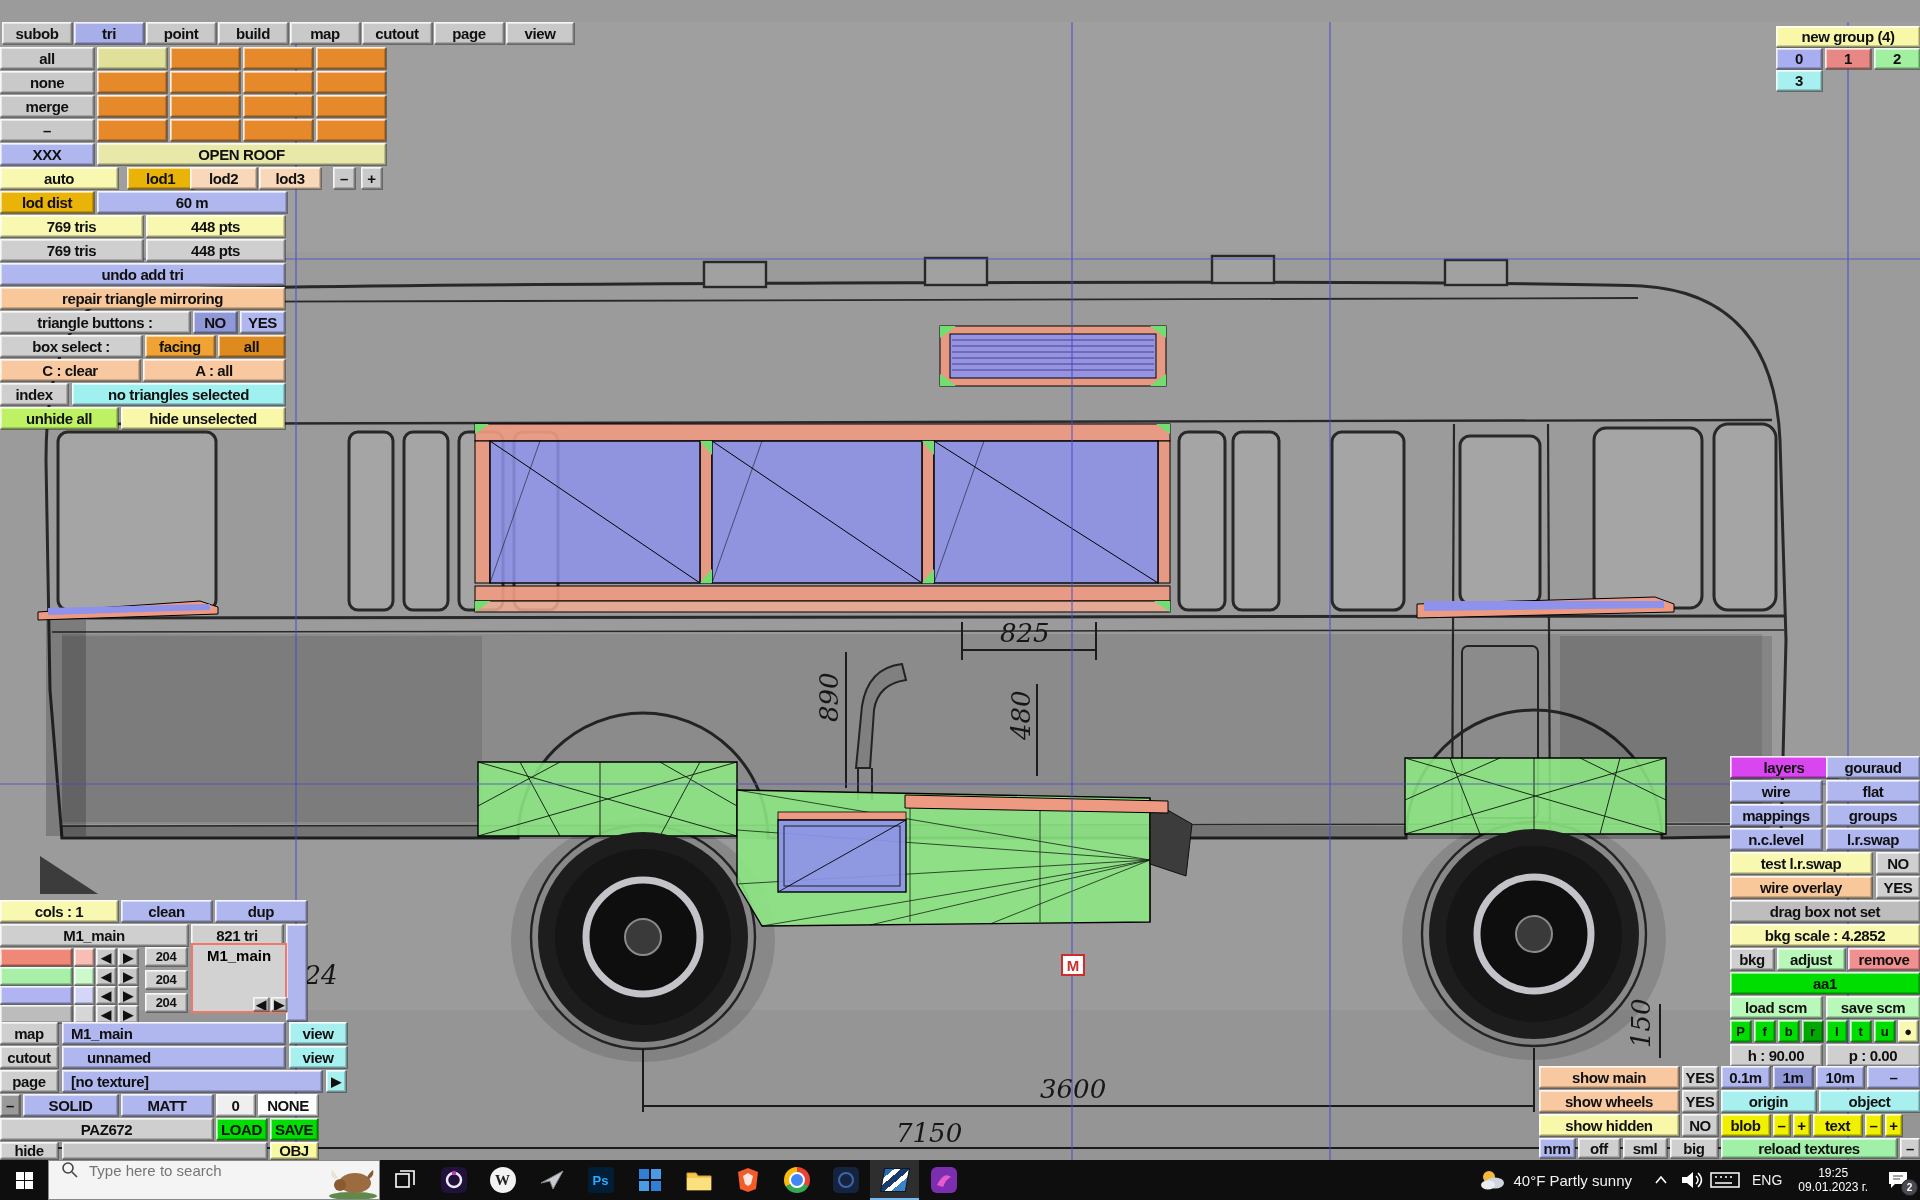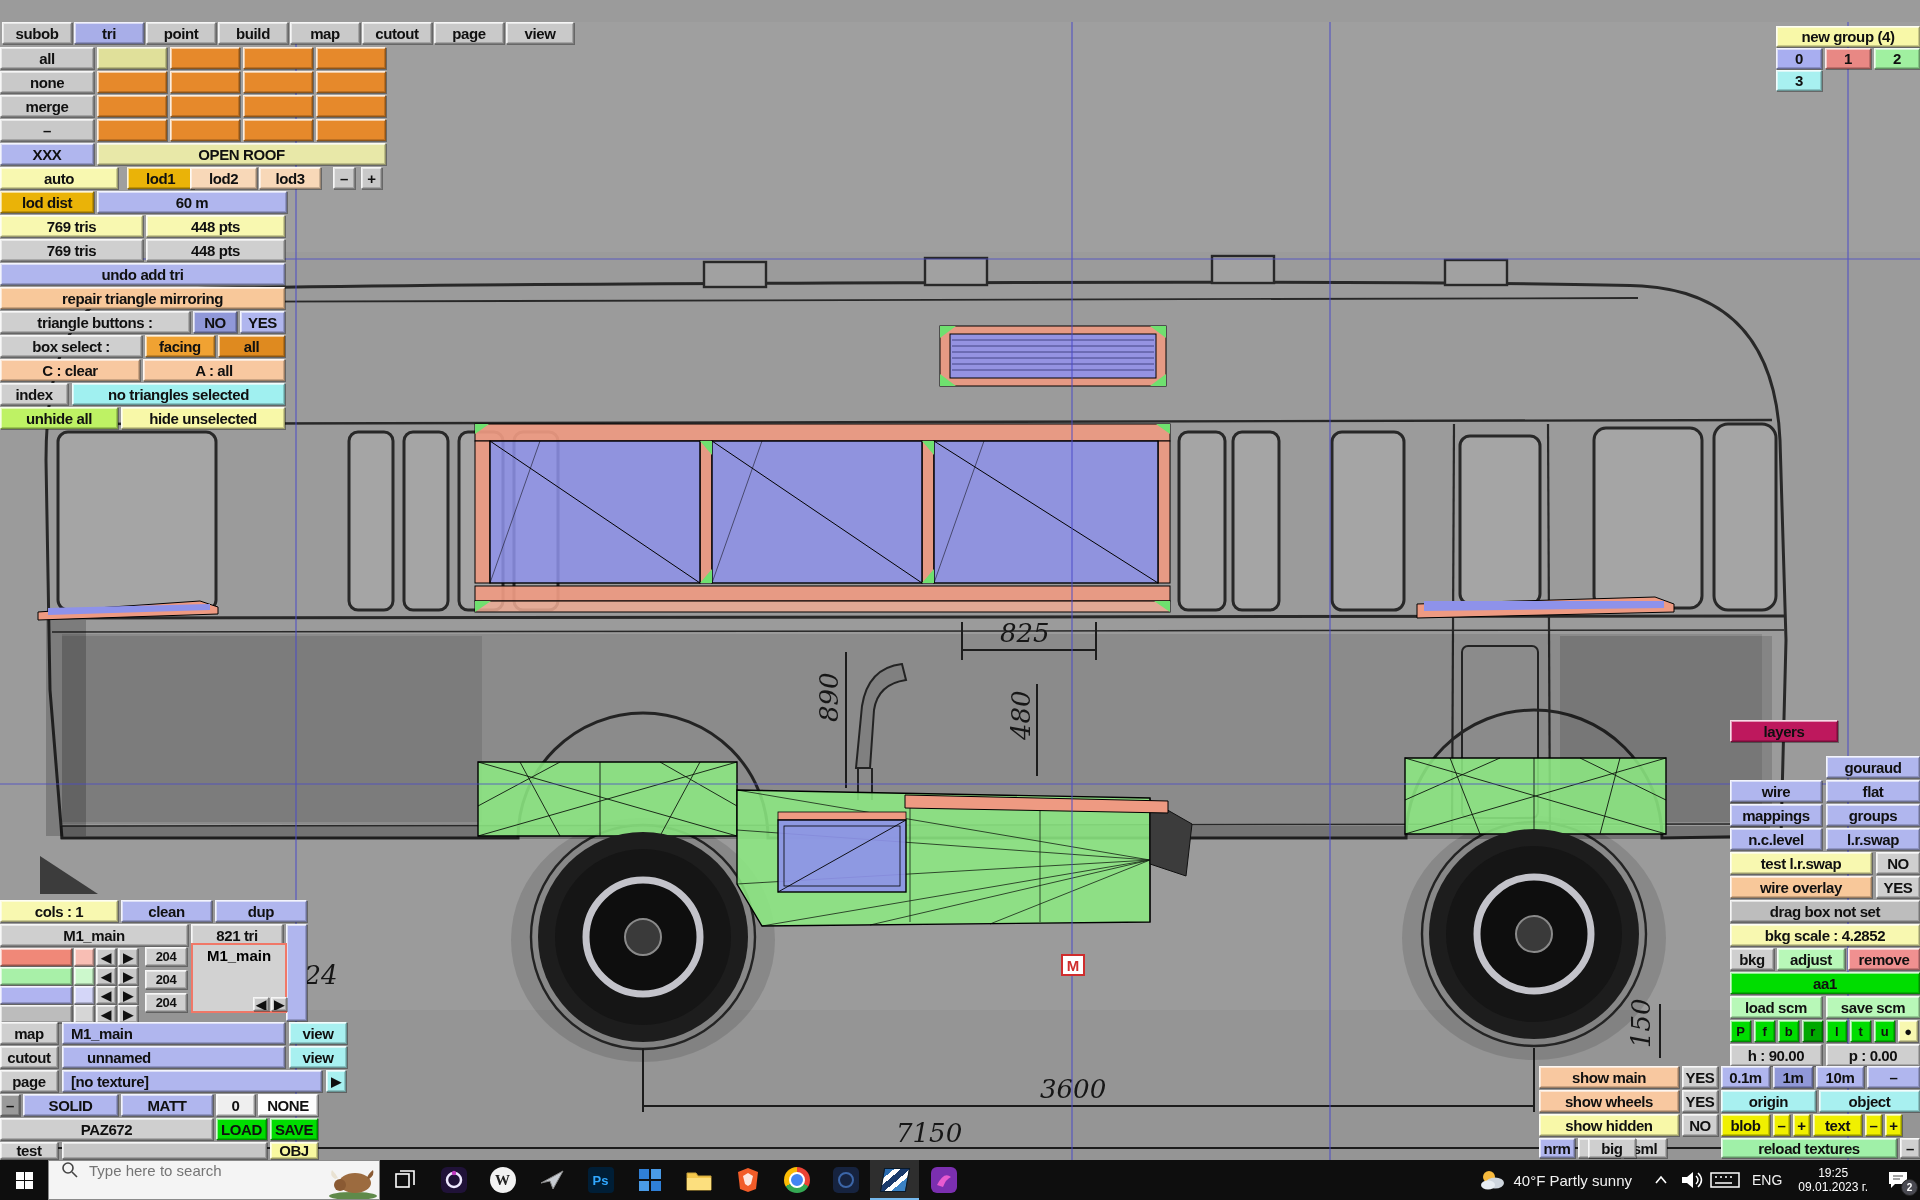--- a/index.html
+++ b/index.html
@@ -284,21 +284,21 @@
   <div class="btn" style="left:72px;top:383px;width:213px;background:#a0f0f0">no triangles selected</div>
   <div class="btn" style="left:0;top:407px;width:118px;background:#bef264">unhide all</div>
   <div class="btn" style="left:121px;top:407px;width:164px;background:#f8f8a8">hide unselected</div>
 
   <div class="btn" style="left:1776px;top:26px;width:144px;height:21px;background:#f8f8a8">new group (4)</div>
   <div class="btn" style="left:1776px;top:48px;width:46px;height:21px;background:#a8aef0">0</div>
   <div class="btn" style="left:1825px;top:48px;width:46px;height:21px;background:#e88884">1</div>
   <div class="btn" style="left:1874px;top:48px;width:46px;height:21px;background:#a0f0a0">2</div>
   <div class="btn" style="left:1776px;top:70px;width:46px;height:21px;background:#a8f0f0">3</div>
 
-  <div class="btn" style="left:1730px;top:720px;width:108px;background:#be185d">layers</div>
+  <div class="btn" style="left:1730px;top:756px;width:108px;background:#d946ef">layers</div>
   <div class="btn" style="left:1826px;top:756px;width:94px;background:#b0b6ee">gouraud</div>
   <div class="btn" style="left:1730px;top:780px;width:92px;background:#b0b6ee">wire</div>
   <div class="btn" style="left:1826px;top:780px;width:94px;background:#b0b6ee">flat</div>
   <div class="btn" style="left:1730px;top:804px;width:92px;background:#b0b6ee">mappings</div>
   <div class="btn" style="left:1826px;top:804px;width:94px;background:#b0b6ee">groups</div>
   <div class="btn" style="left:1730px;top:828px;width:92px;background:#b0b6ee">n.c.level</div>
   <div class="btn" style="left:1826px;top:828px;width:94px;background:#b0b6ee">l.r.swap</div>
   <div class="btn" style="left:1730px;top:852px;width:142px;background:#f8f8b0">test l.r.swap</div>
   <div class="btn" style="left:1876px;top:852px;width:44px;background:#cfcfcf">NO</div>
   <div class="btn" style="left:1730px;top:876px;width:142px;background:#f8c89a">wire overlay</div>
@@ -336,21 +336,21 @@
   <div class="btn" style="left:1682px;top:1114px;width:36px;background:#cfcfcf">NO</div>
   <div class="btn" style="left:1721px;top:1114px;width:49px;background:#f0f000">blob</div>
   <div class="btn" style="left:1773px;top:1114px;width:17px;background:#f0f000">–</div>
   <div class="btn" style="left:1793px;top:1114px;width:17px;background:#f0f000">+</div>
   <div class="btn" style="left:1813px;top:1114px;width:49px;background:#f0f000">text</div>
   <div class="btn" style="left:1865px;top:1114px;width:17px;background:#f0f000">–</div>
   <div class="btn" style="left:1885px;top:1114px;width:17px;background:#f0f000">+</div>
   <div class="btn" style="left:1539px;top:1138px;width:36px;height:20px;background:#b0b6ee">nrm</div>
   <div class="btn" style="left:1578px;top:1138px;width:42px;height:20px;background:#cfcfcf">off</div>
   <div class="btn" style="left:1623px;top:1138px;width:44px;height:20px;background:#cfcfcf">sml</div>
-  <div class="btn" style="left:1588px;top:1138px;width:48px;height:20px;background:#cfcfcf">big</div>
+  <div class="btn" style="left:1670px;top:1138px;width:48px;height:20px;background:#cfcfcf">big</div>
   <div class="btn" style="left:1721px;top:1138px;width:176px;height:20px;background:#a0f0a8">reload textures</div>
   <div class="btn" style="left:1900px;top:1138px;width:20px;height:20px;background:#cfcfcf">–</div>
 
   <div class="btn" style="left:0;top:900px;width:118px;background:#f8f8b0">cols : 1</div>
   <div class="btn" style="left:121px;top:900px;width:91px;background:#b0b6ee">clean</div>
   <div class="btn" style="left:215px;top:900px;width:92px;background:#b0b6ee">dup</div>
   <div class="btn" style="left:0;top:924px;width:188px;background:#cfcfcf">M1_main</div>
   <div class="btn" style="left:191px;top:924px;width:92px;background:#cfcfcf">821 tri</div>
   <div class="btn" style="left:286px;top:924px;width:21px;height:97px;background:#b0b6ee"></div>
 
@@ -390,21 +390,21 @@
   <div class="btn" style="left:62px;top:1070px;width:260px;background:#b0b6ee;justify-content:flex-start;padding-left:8px">[no texture]</div>
   <div class="btn sm" style="left:326px;top:1070px;width:20px;background:#a8f0f0">▶</div>
   <div class="btn" style="left:0;top:1094px;width:20px;background:#9a9a9a">–</div>
   <div class="btn" style="left:23px;top:1094px;width:95px;background:#b0b6ee">SOLID</div>
   <div class="btn" style="left:121px;top:1094px;width:92px;background:#b0b6ee">MATT</div>
   <div class="btn" style="left:216px;top:1094px;width:39px;background:#efefef">0</div>
   <div class="btn" style="left:258px;top:1094px;width:60px;background:#fdfdfd">NONE</div>
   <div class="btn" style="left:0;top:1118px;width:213px;background:#cfcfcf">PAZ672</div>
   <div class="btn" style="left:216px;top:1118px;width:51px;background:#00dd00">LOAD</div>
   <div class="btn" style="left:270px;top:1118px;width:48px;background:#00dd00">SAVE</div>
-  <div class="btn" style="left:0;top:1142px;width:58px;height:17px;background:#cfcfcf">test</div>
+  <div class="btn" style="left:0;top:1142px;width:58px;height:17px;background:#cfcfcf">hide</div>
   <div class="btn" style="left:62px;top:1142px;width:205px;height:17px;background:#c6c6c6"></div>
   <div class="btn" style="left:270px;top:1142px;width:48px;height:17px;background:#f8f8a0">OBJ</div>
 </div>
 
 <div id="taskbar">
   <div id="startbtn">
     <div class="winlogo">
           <div></div>
           <div></div>
           <div></div>

